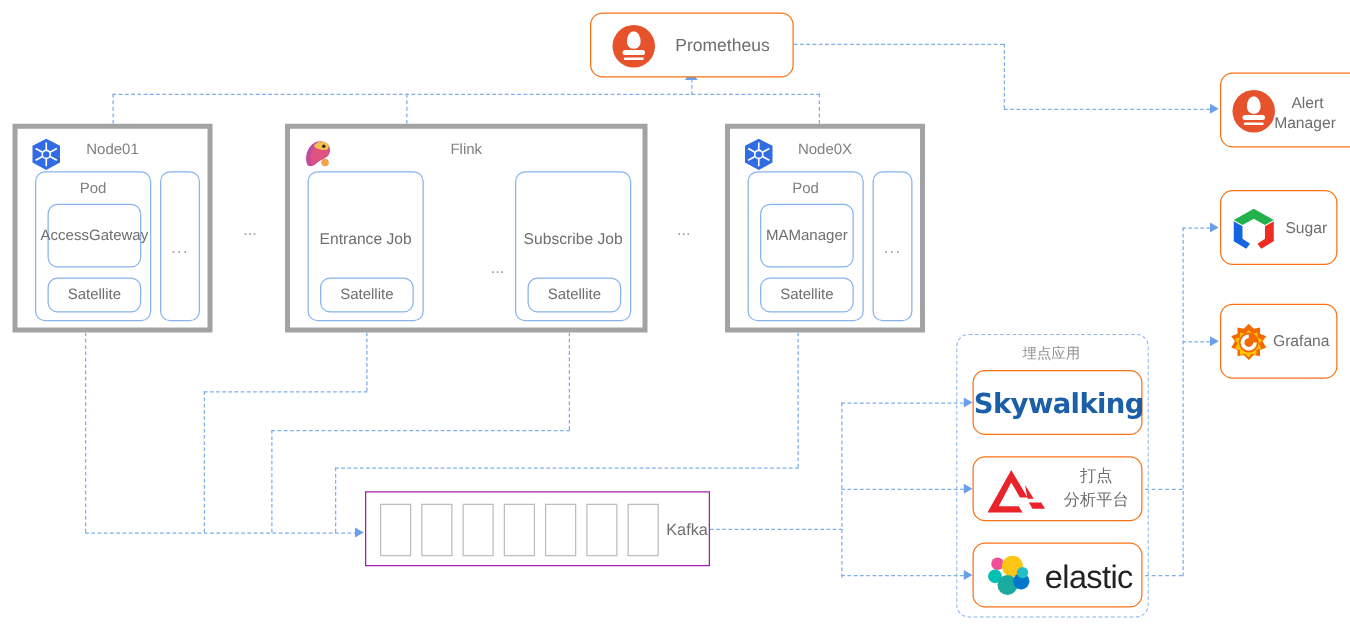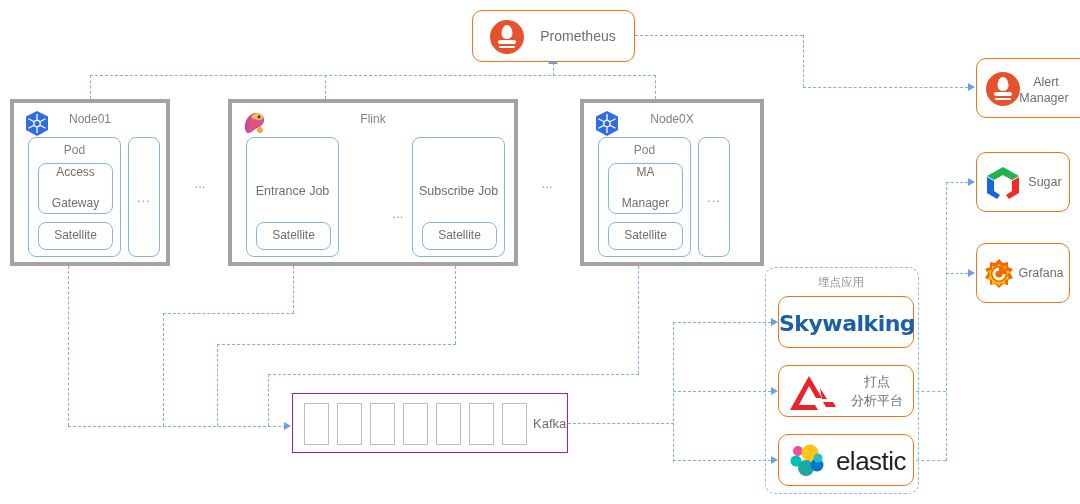--- a/index.html
+++ b/index.html
@@ -8,21 +8,21 @@
 
   .box{position:absolute;box-sizing:border-box;background:#fff;}
   .sq{border:4px solid #a3a3a3;}
   .rnd{border:1px solid #87B4EC;border-radius:8px;}
   .rnd2{border:1px solid #f97316;border-radius:10px;}
   .dashbox{border:1px dashed #8FB8EC;border-radius:10px;background:transparent;}
 
   .lbl{position:absolute;color:#808080;font-size:12px;text-align:center;line-height:1.25;
        left:0;right:0;white-space:nowrap;}
   .ctr{position:absolute;inset:0;display:flex;align-items:center;justify-content:center;
-       text-align:center;color:#6E6E6E;font-size:13px;line-height:1.3;flex-direction:column;}
+       text-align:center;color:#6E6E6E;font-size:13px;line-height:1.3;}
   .ctr.sm{font-size:12px;}
   .dots{position:absolute;inset:0;display:flex;align-items:center;justify-content:center;
         color:#9a9a9a;font-size:13px;letter-spacing:1px;}
 
   
   .h,.v{position:absolute;}
   .h{border-top:1px dashed #7FAEE9;height:0;}
   .v{border-left:1px dashed #7FAEE9;width:0;}
   .arrow{position:absolute;width:0;height:0;}
   .ar-r{border-top:4px solid transparent;border-bottom:4px solid transparent;border-left:7px solid #6B9FE8;}
@@ -197,21 +197,21 @@
 
     <div class="box rnd" style="left:180px;top:34px;width:93px;height:120px;">
       <div style="position:absolute;left:0;right:0;top:46px;text-align:center;color:#6E6E6E;font-size:12.5px;">Subscribe Job</div>
       <div class="box rnd" style="left:9px;top:84px;width:75px;height:28px;">
         <div class="ctr sm">Satellite</div>
       </div>
     </div>
   </div>
   <div style="position:absolute;left:535px;top:176px;width:24px;text-align:center;color:#9a9a9a;font-size:13px;">...</div>
 
-  <div class="box sq" style="left:580px;top:99px;width:184px;height:167px;">
+  <div class="box sq" style="left:580px;top:99px;width:160px;height:167px;">
     <div class="logo" style="left:8px;top:6px;width:30px;height:30px;">
       <svg width="28" height="28" viewBox="0 0 28 28">
         <polygon points="14,1 25,6.5 25,20 14,26 3,20 3,6.5" fill="#326CE5"></polygon>
         <g stroke="#ffffff" stroke-width="1.3" fill="none">
           <circle cx="14" cy="13.5" r="3.2"></circle>
           <line x1="14" y1="4" x2="14" y2="10"></line>
           <line x1="14" y1="17" x2="14" y2="23"></line>
           <line x1="5.5" y1="8.8" x2="11" y2="11.8"></line>
           <line x1="17" y1="15.2" x2="22.5" y2="18.2"></line>
           <line x1="22.5" y1="8.8" x2="17" y2="11.8"></line>

